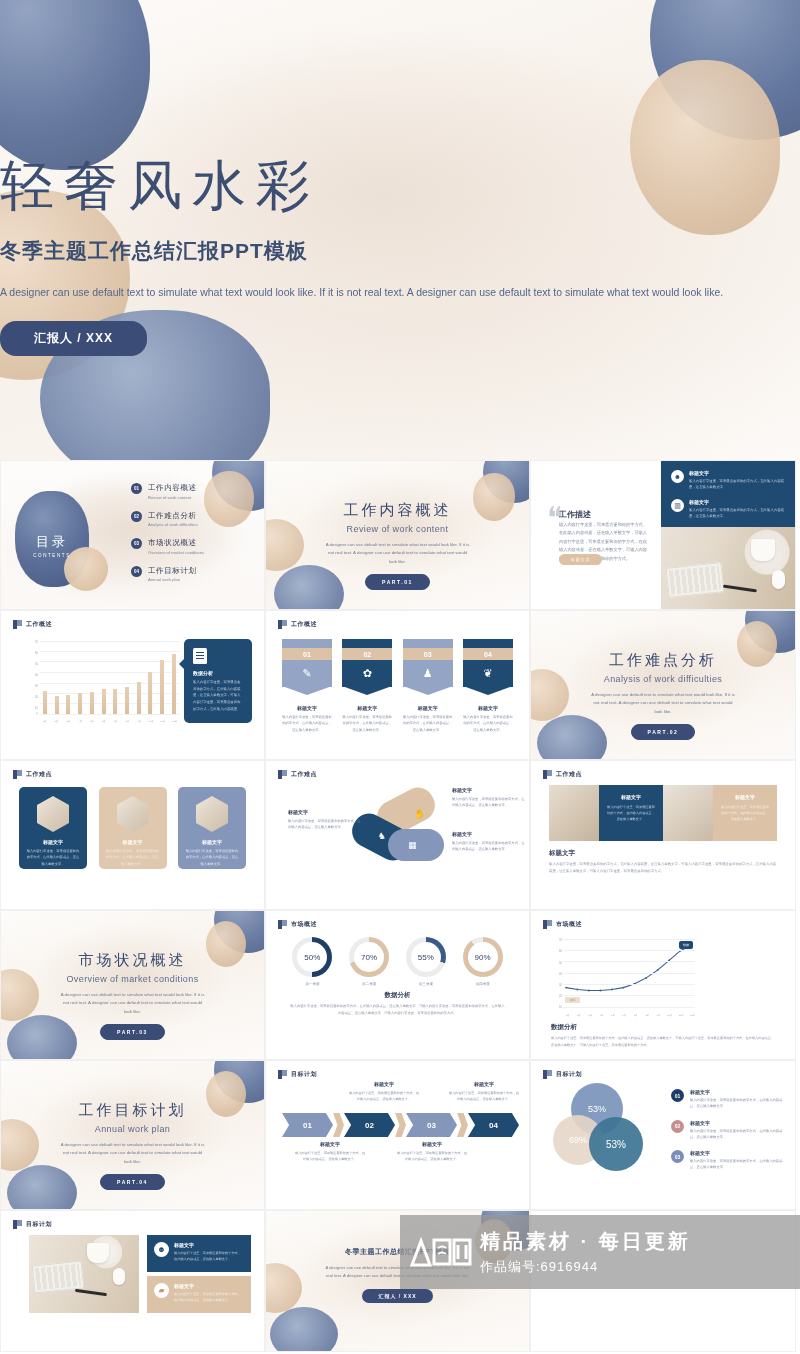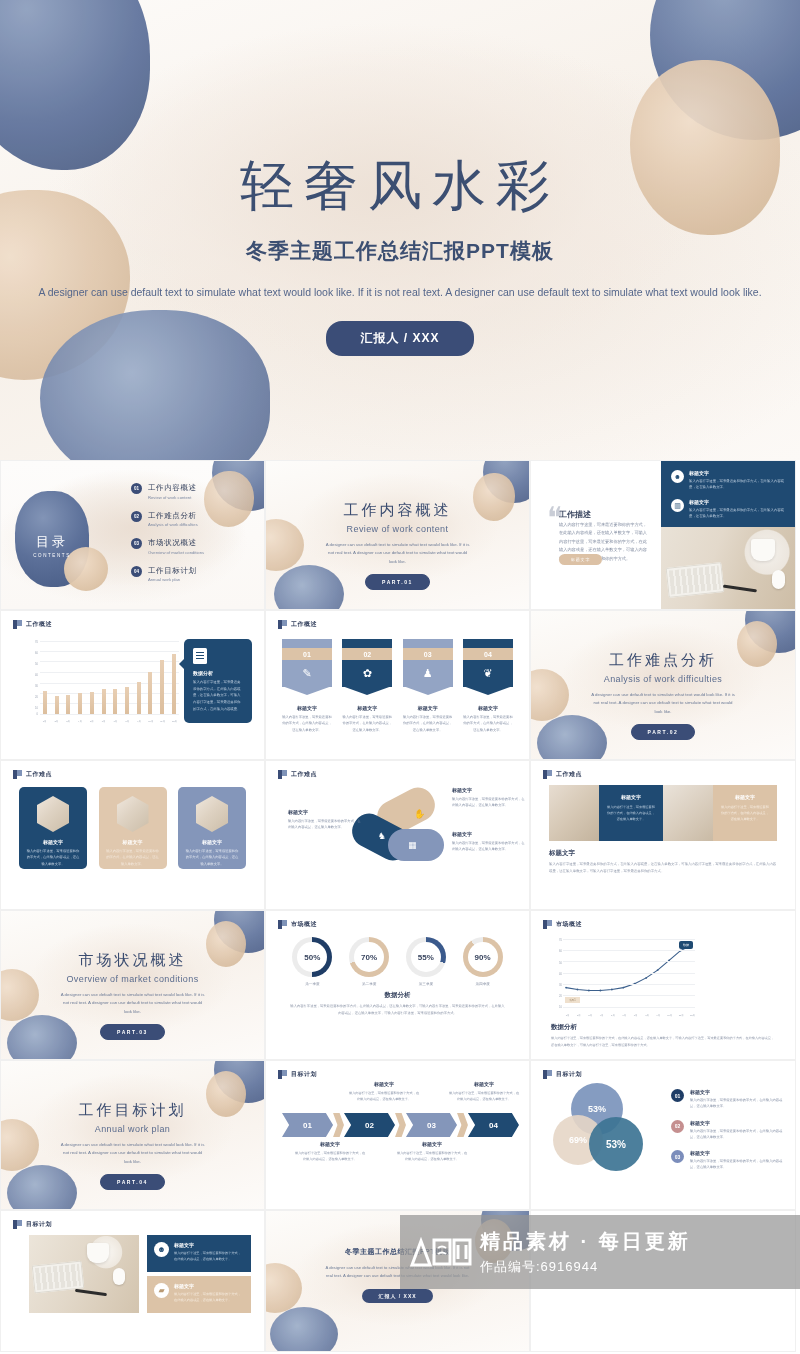--- a/index.html
+++ b/index.html
@@ -25,21 +25,21 @@
   .blob.blue2 { background: radial-gradient(circle at 40% 35%, #9badc9 0%, #6f82a8 60%, #55688f 100%); }
   .blob.tan   { background: radial-gradient(circle at 40% 35%, #f0ddc9 0%, #ddc3a7 60%, #cfb393 100%); }
 
   
   .hero { position:relative; width:800px; height:460px; overflow:hidden; background:#fbf7f3; }
   .hero .paper { background:
       radial-gradient(ellipse 55% 50% at 48% 42%, rgba(236,224,213,.9) 0%, rgba(243,234,226,.6) 48%, rgba(253,251,249,0) 74%),
       radial-gradient(ellipse 75% 70% at 55% 60%, rgba(230,216,203,.45) 0%, rgba(248,243,238,0) 72%),
       linear-gradient(160deg,#fdfbf9 0%,#f7f1ea 48%,#fcf9f6 100%);
   }
-  .hero-inner { position:absolute; left:0; right:0; top:0; text-align:center; }
+  .hero-inner { position:absolute; left:0; right:0; top:0; text-align:left; }
   .hero-title {
     font-family:"Liberation Serif","DejaVu Serif",serif;
     font-size:54px; letter-spacing:10px; color:#3c4f72; margin-top:150px; font-weight:400;
   }
   .hero-sub { font-size:21px; color:#3c4f72; letter-spacing:1px; margin-top:14px; font-weight:700; }
   .hero-desc { font-size:10.5px; color:#54668b; line-height:1.9; margin-top:18px; }
   .hero-btn {
     display:inline-block; margin-top:18px; background:#3b4d77; color:#fff;
     font-size:12px; letter-spacing:1px; padding:9px 34px; border-radius:16px; font-weight:700;
   }
@@ -176,21 +176,21 @@
   .ph-b .ph-t{color:#fff;} .ph-b .ph-bd{color:#bfd0e0;}
   .ph-d .ph-t{color:#fff;} .ph-d .ph-bd{color:#f6ece0;}
   .strip-t{ position:absolute; left:18px; top:88px; font-size:6.5px; color:#36435f; font-weight:700;}
   .strip-b{ position:absolute; left:18px; right:18px; top:100px; font-size:3.4px; color:#8a93a6; line-height:2.1;}
 
   
   .donuts{ position:absolute; left:18px; right:18px; top:26px; display:flex; justify-content:space-around;}
   .dn{ text-align:center; }
   .dn-c{ width:40px;height:40px;border-radius:50%; display:flex;align-items:center;justify-content:center; position:relative;}
   .dn-c::after{ content:""; position:absolute; inset:5px; background:#fff; border-radius:50%;}
-  .dn-v{ position:relative; z-index:2; font-size:8px; color:#39455f; font-weight:700;}
+  .dn-v{ position:relative; z-index:2; font-size:8px; color:#39455f; font-weight:400;}
   .dn-l{ font-size:3.6px; color:#8a93a6; margin-top:5px;}
   .dn-title{ position:absolute; left:0;right:0; top:80px; text-align:center; font-size:6.5px; color:#36435f; font-weight:700;}
   .dn-desc{ position:absolute; left:24px;right:24px; top:92px; font-size:3.3px; color:#8a93a6; line-height:2.1; text-align:center;}
 
   
   .lc{ position:absolute; left:20px; top:26px; width:146px; height:80px;}
   .lc-plot{ position:absolute; left:12px; right:2px; top:2px; bottom:10px;}
   .lc-badge{ position:absolute; right:2px; top:2px; background:#1f4a72; color:#fff; font-size:3px; padding:2px 4px; border-radius:2px;}
   .lc-leg{ position:absolute; left:14px; bottom:14px; background:#efe0cd; font-size:2.6px; color:#9a8468; padding:1px 4px;}
   .stat{ position:absolute; right:14px; top:26px; width:80px; height:80px; background:#f4f5f7; border-radius:5px; padding:10px 9px;}
@@ -205,21 +205,21 @@
          color:#fff; font-size:8px; font-weight:700; width:56px;
          clip-path: polygon(0 0, 86% 0, 100% 50%, 86% 100%, 0 100%, 14% 50%); }
   .chev.a{ background:#8496ba;} .chev.b{ background:#1f4a72;}
   .chev-sep{ width:12px; height:24px; background:#dcc3a7; clip-path: polygon(0 0,60% 0,100% 50%,60% 100%,0 100%,40% 50%); }
   .clab{ position:absolute; width:72px; }
   .clab .ct{ font-size:5px;color:#36435f;font-weight:700;text-align:center;}
   .clab .cb{ font-size:3.2px;color:#838ea4;line-height:1.9;margin-top:3px;text-align:center;}
 
   
   .bub{ position:absolute; border-radius:50%; display:flex; align-items:center; justify-content:center;
-        color:#fff; font-weight:700; }
+        color:#fff; font-weight:400; }
   .bub.b1{ background:rgba(116,142,184,.88); }
   .bub.b2{ background:rgba(229,214,199,.9); }
   .bub.b3{ background:rgba(61,116,148,.92); }
   .blist{ position:absolute; right:12px; top:28px; width:112px; }
   .bli{ display:flex; gap:6px; margin-bottom:10px; }
   .bn{ width:13px;height:13px;border-radius:50%;color:#fff;font-size:5px;display:flex;align-items:center;justify-content:center;flex:0 0 auto;font-weight:700;}
   .bt{ font-size:5px;color:#36435f;font-weight:700;}
   .bb{ font-size:3.3px;color:#838ea4;line-height:1.9;margin-top:2px;}
 
   

